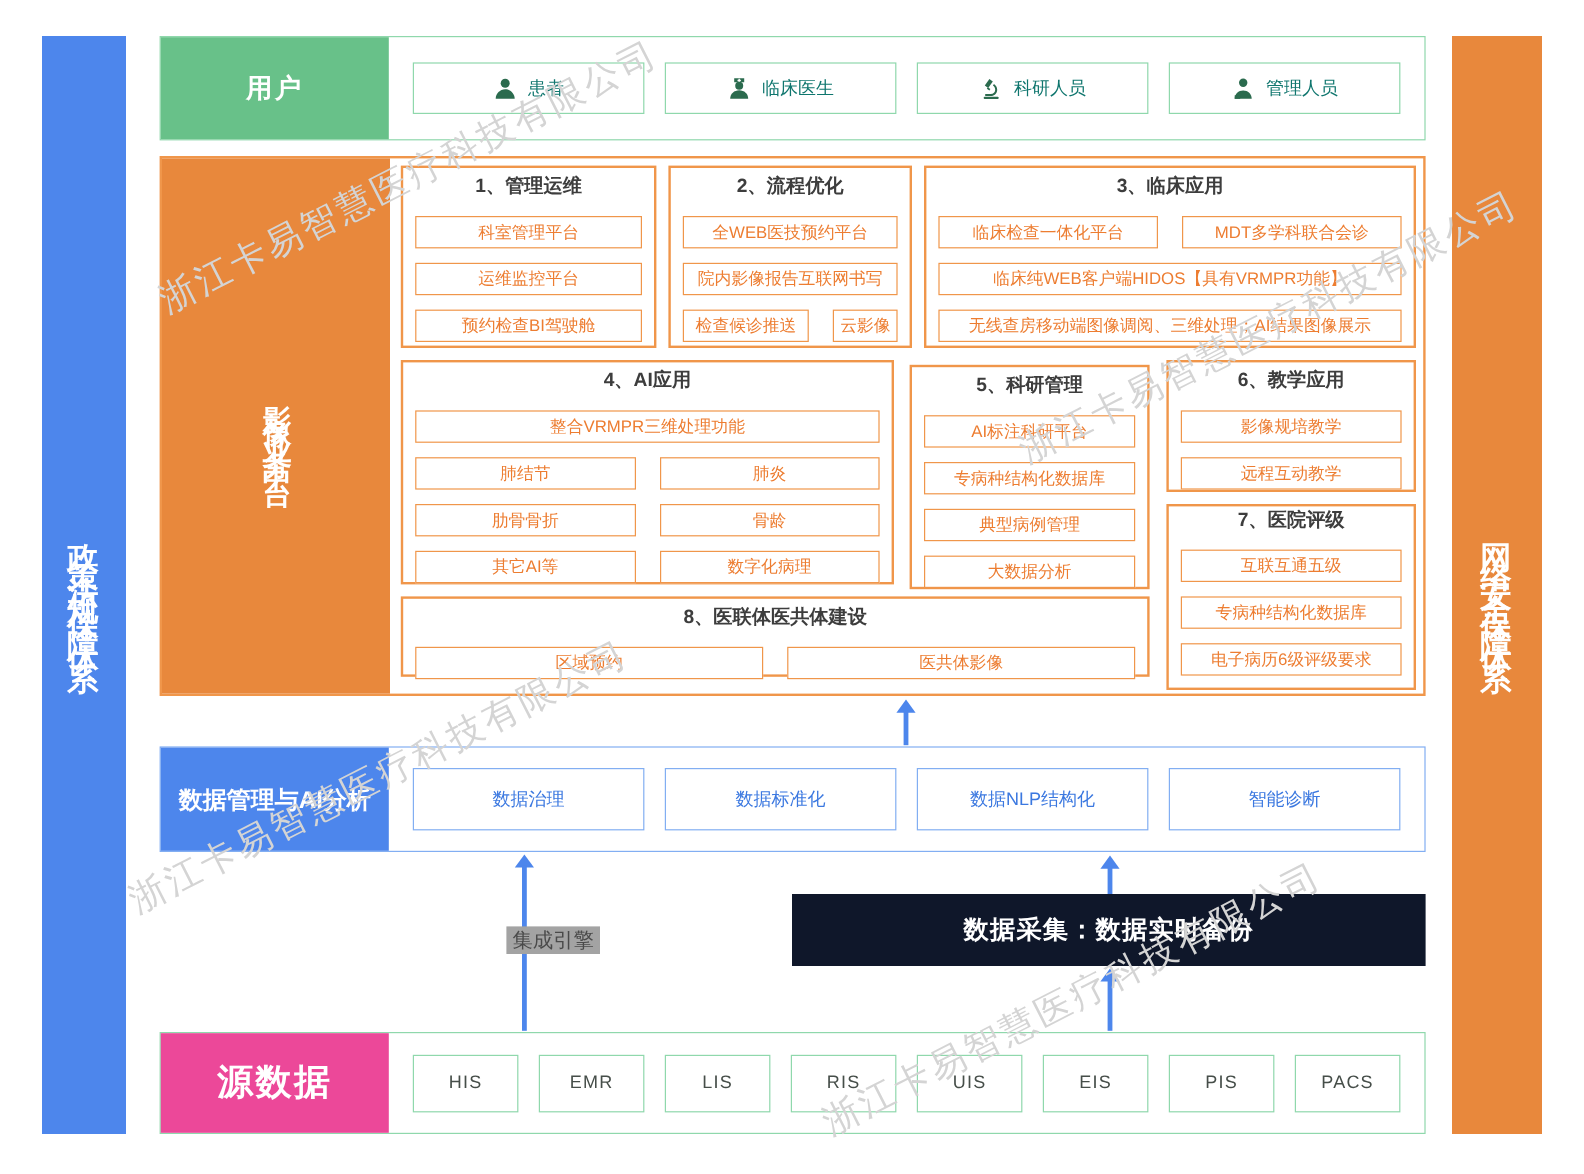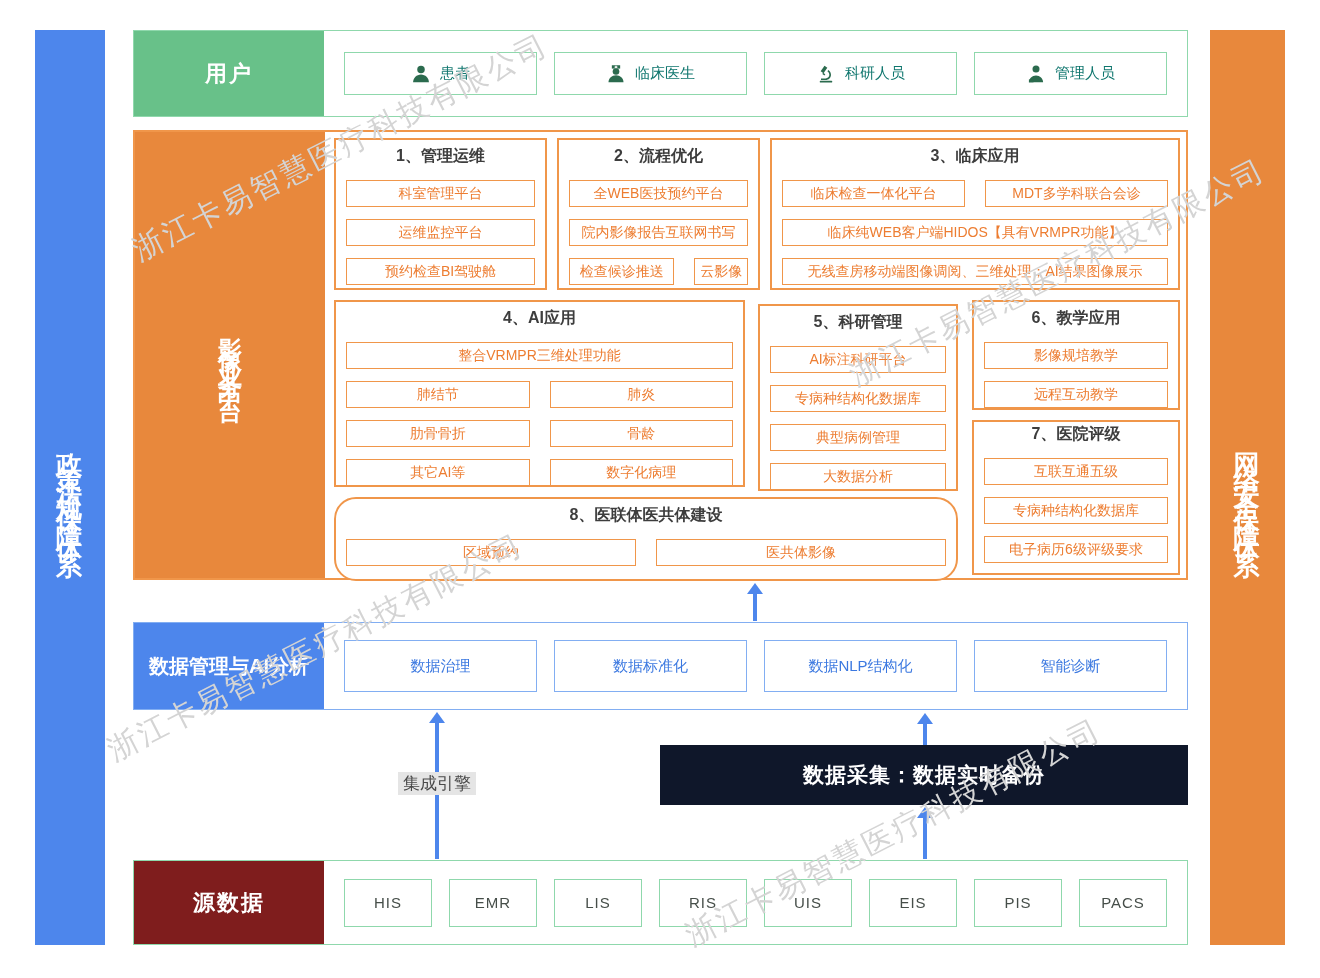--- a/index.html
+++ b/index.html
@@ -32,28 +32,28 @@
   .hrow .obox { flex:1; }
   .hrow .obox.w2 { flex:2; }
 
   
   #data-band { top:622px; height:88px; border:1px solid #82aef2; }
   #data-band .band-label { background:#4d86ec; font-size:20px; }
   .blue-item { width:193px; height:52px; border:1px solid #82aef2; display:flex; align-items:center; justify-content:center; color:#3b78e0; font-size:15px; background:#fff; box-sizing:border-box; }
 
   
   #source-band { top:860px; height:85px; border:1px solid #8fd8ac; }
-  #source-band .band-label { background:#7f1d1d; font-size:22px; letter-spacing:2px; }
+  #source-band .band-label { background:#ec4899; font-size:30px; letter-spacing:2px; }
   .src-item { width:88px; height:48px; border:1px solid #8fd8ac; display:flex; align-items:center; justify-content:center; color:#464e49; font-size:15px; letter-spacing:1px; background:#fff; box-sizing:border-box; }
 
   
   .arrow { position:absolute; width:0; }
   .arrow .shaft { position:absolute; left:-2px; width:4px; top:9px; bottom:0; background:#4d86ec; }
   .arrow .head  { position:absolute; left:-8px; top:0; width:0; height:0; border-left:8px solid transparent; border-right:8px solid transparent; border-bottom:11px solid #4d86ec; }
-  .engine-label { position:absolute; left:437px; top:772px; transform:translateX(-50%); background:#e5e5e5; padding:0 5px; font-size:17px; color:#4a4a4a; z-index:5; }
+  .engine-label { position:absolute; left:461px; top:772px; transform:translateX(-50%); background:#a3a3a3; padding:0 5px; font-size:17px; color:#4a4a4a; z-index:5; }
   .collect-box { position:absolute; left:660px; top:745px; width:528px; height:60px; background:#0f172a; color:#fff; font-size:21px; font-weight:bold; letter-spacing:1px; display:flex; align-items:center; justify-content:center; }
 
   
   .wm { position:absolute; color:#d4d4d4; font-size:30px; letter-spacing:3px; white-space:nowrap; transform:rotate(-27deg); transform-origin:left center; z-index:50; pointer-events:none; }
 </style>
 </head>
 <body>
 
 <div class="canvas">
 
@@ -166,21 +166,21 @@
       <div class="obox">远程互动教学</div>
     </div>
 
     <div class="section" style="left:837px; top:288px; width:208px; height:155px; padding-top:0;">
       <div class="section-title">7、医院评级</div>
       <div class="obox">互联互通五级</div>
       <div class="obox">专病种结构化数据库</div>
       <div class="obox">电子病历6级评级要求</div>
     </div>
 
-    <div class="section" style="left:199px; top:365px; width:624px; height:84px;border-radius:22px;">
+    <div class="section" style="left:199px; top:365px; width:624px; height:67px;">
       <div class="section-title">8、医联体医共体建设</div>
       <div class="hrow">
         <div class="obox">区域预约</div>
         <div class="obox">医共体影像</div>
       </div>
     </div>
   </div>
 
   <div class="band" id="data-band">
     <div class="band-label">数据管理与AI分析</div>

